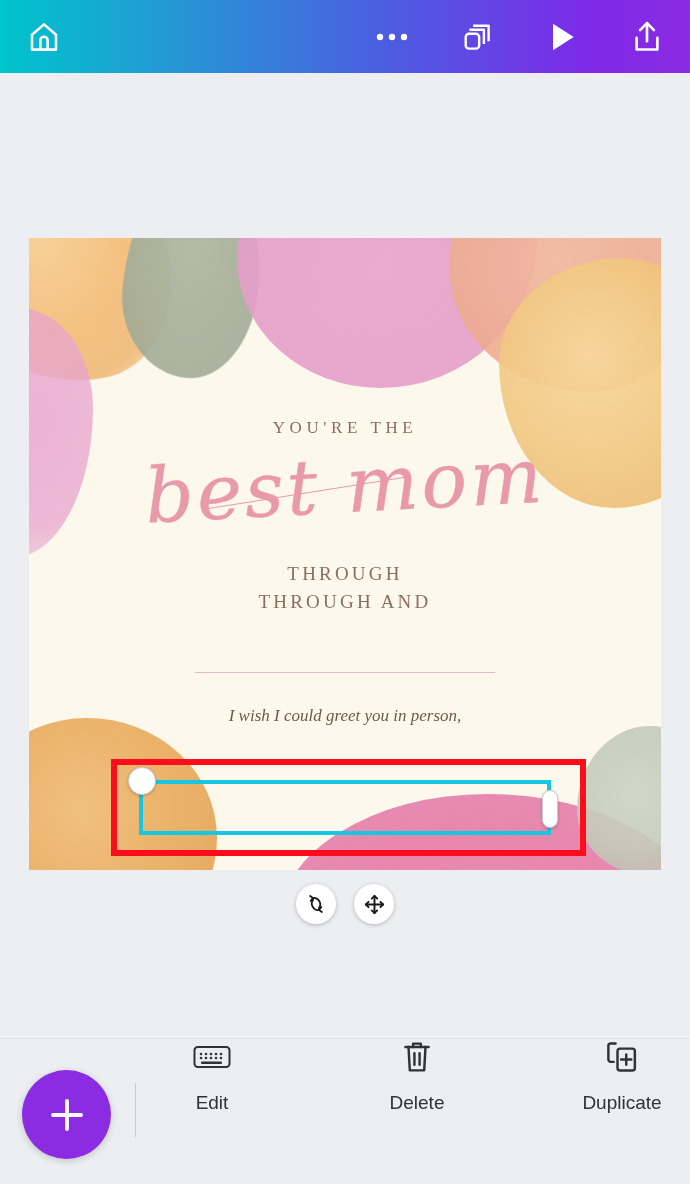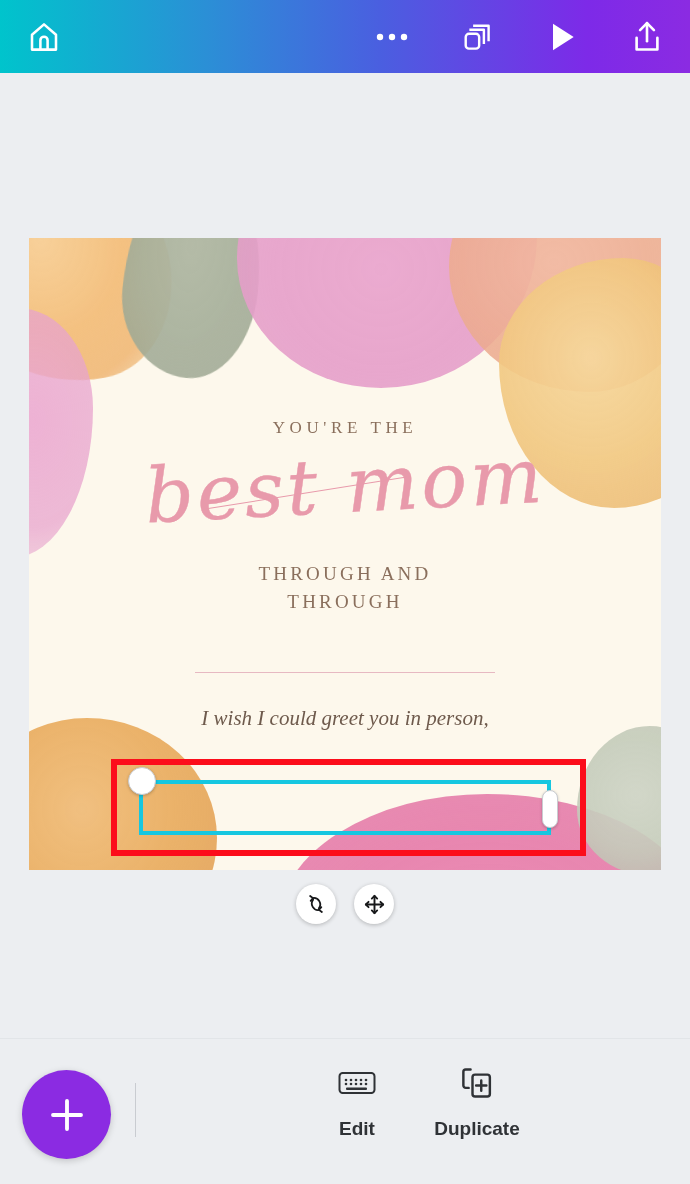--- a/index.html
+++ b/index.html
@@ -170,21 +170,21 @@
   }
 
   
   .tb-text {
     position: absolute;
     left: 86px; top: 466px;
     width: 460px;
     text-align: center;
     font-family: "Liberation Serif", serif;
     font-style: italic;
-    font-size: 21px;
+    font-size: 17px;
     line-height: 1.42;
     color: #6e5a4c;
   }
 
   
   .sel-red {
     position: absolute;
     left: 111px; top: 686px;
     width: 475px; height: 97px;
     border: 6px solid #fc0d1b;
@@ -250,26 +250,25 @@
     z-index: 5;
   }
   .vsep {
     position: absolute;
     left: 135px; top: 1083px;
     width: 1px; height: 54px;
     background: #c9ccd1;
   }
   .tools {
     position: absolute;
-    left: 152px; top: 1062px;
+    left: 152px; top: 1036px;
     width: 530px;
     display: flex;
-    justify-content: center;
+    justify-content: space-between;
     align-items: flex-start;
-    font-weight: bold;
   }
   .tool {
     display: flex;
     flex-direction: column;
     align-items: center;
     gap: 14px;
     cursor: pointer;
     width: 120px;
   }
   .tool-label {
@@ -338,22 +337,22 @@
       <div class="blob b-sage-br"></div>
 
       <div class="card-text eyebrow">YOU'RE THE</div>
 
       <div class="card-text script">
         <span class="sw">best</span><span class="sw sw2">mom</span>
       </div>
       <div class="strike"></div>
 
       <div class="card-text subline">
+        <div>THROUGH</div>
         <div>THROUGH AND</div>
-        <div>THROUGH</div>
       </div>
 
       <div class="divider"></div>
 
       <div class="tb-text">
         <div>I wish I could greet you in person,</div>
       </div>
     </div>
 
     <div class="sel-red"></div>
@@ -407,20 +406,32 @@
             <circle cx="19" cy="16" r="1.3"></circle>
               <circle cx="24" cy="16" r="1.3"></circle>
             <circle cx="29" cy="16" r="1.3"></circle>
             <rect x="9" y="19.5" width="21" height="2.4" rx="1"></rect>
           </g>
         </svg>
       </div>
       <div class="tool-label">Edit</div>
     </div>
 
+    <div class="tool">
+      <div class="tool-ico">
+        <svg width="32" height="36" viewBox="0 0 24 28" fill="none" stroke="#2f3236" stroke-width="1.9" stroke-linecap="round" stroke-linejoin="round">
+          <path d="M3 6.2 L21 6.2"></path>
+          <path d="M9 6.2 L9 3.6 L15 3.6 L15 6.2"></path>
+          <path d="M5.4 6.2 L6.4 24.4 L17.6 24.4 L18.6 6.2"></path>
+          <path d="M10 11 L10 20"></path>
+          <path d="M14 11 L14 20"></path>
+        </svg>
+      </div>
+      <div class="tool-label">Delete</div>
+    </div>
 
     <div class="tool">
       <div class="tool-ico">
         <svg width="34" height="36" viewBox="0 0 26 28" fill="none" stroke="#2f3236" stroke-width="1.9" stroke-linecap="round" stroke-linejoin="round">
           <path d="M8 3.5 L4.2 3.5 a1.8 1.8 0 0 0 -1.8 1.8 L2.4 16 a1.8 1.8 0 0 0 1.8 1.8 L6.5 17.8"></path>
           <rect x="9.5" y="7.5" width="13.5" height="17" rx="2"></rect>
           <path d="M16.3 12 L16.3 20 M12.3 16 L20.3 16"></path>
         </svg>
       </div>
       <div class="tool-label">Duplicate</div>

